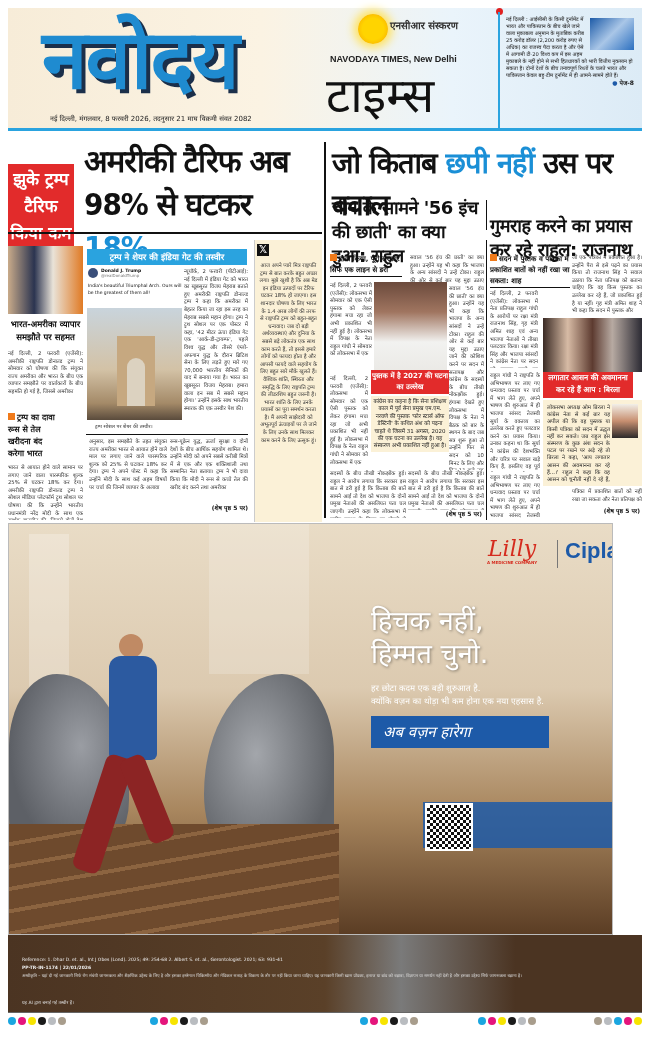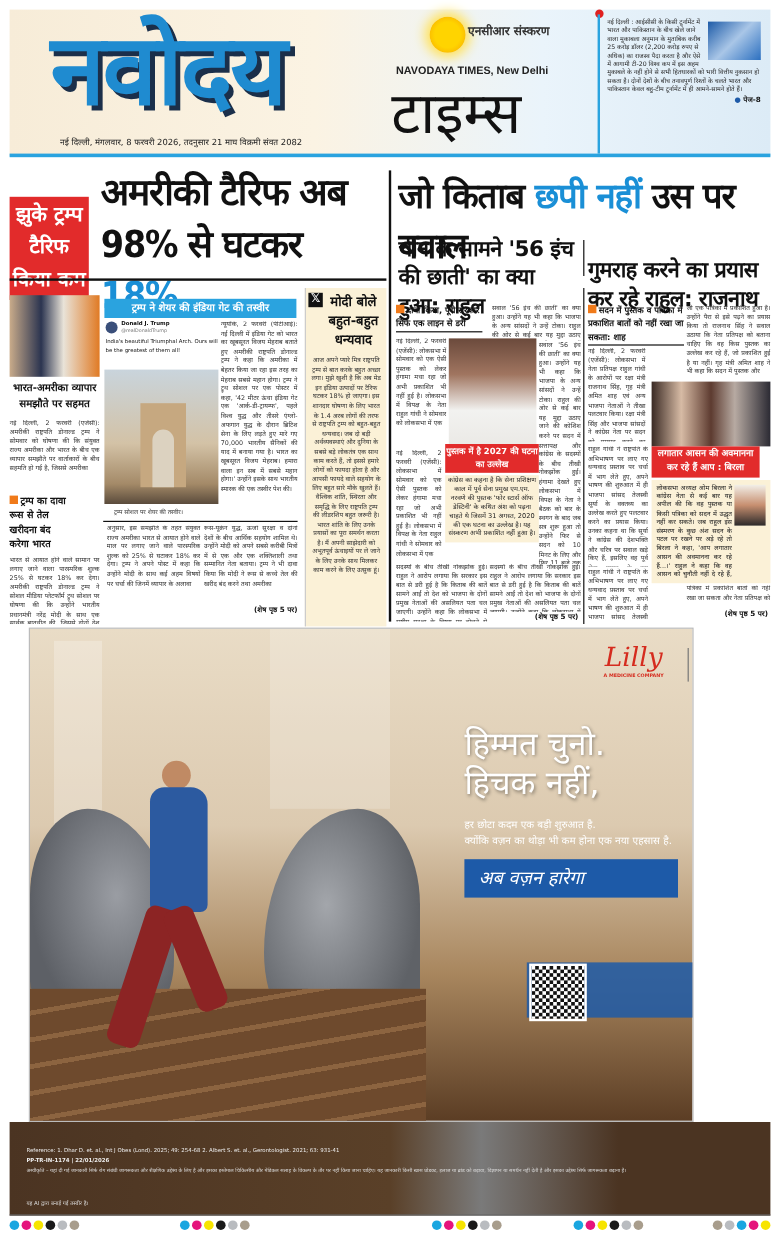--- a/index.html
+++ b/index.html
@@ -26,21 +26,21 @@
   .hl-right { left: 332px; top: 142px; width: 310px; font-size: 29px; line-height: 42px; font-weight: bold; letter-spacing: -1px; }
   .sub-hl { font-size: 18px; line-height: 24px; font-weight: bold; letter-spacing: -0.5px; }
 
   .col-text { font-size: 5.3px; line-height: 7.6px; color: #333; text-align: justify; }
   .kicker { font-size: 9.5px; font-weight: bold; line-height: 15px; color: #111; }
   .sq { display: inline-block; width: 7px; height: 7px; background: #f07a1a; margin-right: 2px; }
   .photo { background: #999; }
   .caption-blue { background: #2aa3df; color: #fff; font-weight: bold; }
   .follow { font-size: 6px; font-weight: bold; text-align: right; }
 
-  .ad { left: 24px; top: 523px; width: 554px; height: 412px; overflow: hidden; background: linear-gradient(180deg,#e9dcc6 0%,#dccab0 40%,#a8865e 70%,#5b3d24 100%); border: 1px solid #bbb; }
+  .ad { left: 8px; top: 523px; width: 605px; height: 412px; overflow: hidden; background: linear-gradient(180deg,#e9dcc6 0%,#dccab0 40%,#a8865e 70%,#5b3d24 100%); border: 1px solid #bbb; }
   .ad-bottom { left: 8px; top: 935px; width: 634px; height: 78px; background: linear-gradient(90deg,#4b3422,#5a4028 50%,#7a7a7a 62%,#4b3422 80%); }
   .cmyk { top: 1017px; height: 10px; display: flex; gap: 2px; }
   .dot { width: 8px; height: 8px; border-radius: 50%; }
 </style>
 </head>
 <body>
 
 <div class="abs masthead"></div>
 <div class="abs logo">नवोदय</div>
 <div class="abs dateline">नई दिल्ली, मंगलवार, 8 फरवरी 2026, तदनुसार 21 माघ विक्रमी संवत 2082</div>
@@ -93,21 +93,20 @@
 <div class="abs col-text" style="left:184px;top:268px;width:64px;height:164px;overflow:hidden;">न्यूयॉर्क, 2 फरवरी (पीटीआई): नई दिल्ली में इंडिया गेट को भारत का खूबसूरत विजय मेहराब बताते हुए अमरीकी राष्ट्रपति डोनाल्ड ट्रम्प ने कहा कि अमरीका में बेहतर किया जा रहा इस तरह का मेहराब सबसे महान होगा। ट्रम्प ने ट्रुथ सोशल पर एक पोस्टर में कहा, '42 मीटर ऊंचा इंडिया गेट एक 'आर्क-डी-ट्रायम्फ', पहले विश्व युद्ध और तीसरे एंग्लो-अफगान युद्ध के दौरान ब्रिटिश सेना के लिए लड़ते हुए मारे गए 70,000 भारतीय सैनिकों की याद में बनाया गया है। भारत का खूबसूरत विजय मेहराब। हमारा वाला इन सब में सबसे महान होगा।' उन्होंने इसके साथ भारतीय स्मारक की एक तस्वीर पेश की।</div>
 <div class="abs" style="left:86px;top:434px;width:162px;height:1px;background:#111;"></div>
 <div class="abs col-text" style="left:89px;top:438px;width:78px;height:72px;overflow:hidden;">अनुसार, इस समझौते के तहत संयुक्त राज्य अमरीका भारत से आयात होने वाले माल पर लगाए जाने वाले पारस्परिक शुल्क को 25% से घटाकर 18% कर देगा। ट्रम्प ने अपने पोस्ट में कहा कि उन्होंने मोदी के साथ कई अहम विषयों पर चर्चा की जिनमें व्यापार के अलावा</div>
 <div class="abs col-text" style="left:170px;top:438px;width:78px;height:62px;overflow:hidden;">रूस-यूक्रेन युद्ध, ऊर्जा सुरक्षा व दोनों देशों के बीच आर्थिक सहयोग शामिल थे। उन्होंने मोदी को अपने सबसे करीबी मित्रों में से एक और एक शक्तिशाली तथा सम्मानित नेता बताया। ट्रम्प ने भी दावा किया कि मोदी ने रूस से कच्चे तेल की खरीद बंद करने तथा अमरीका</div>
 <div class="abs follow" style="left:190px;top:504px;width:58px;">(शेष पृष्ठ 5 पर)</div>
 
 <div class="abs" style="left:254px;top:240px;width:68px;height:282px;background:#fbf1d7;border-left:1px solid #ccc;">
   <div style="display:flex;gap:4px;padding:4px 2px 0;">
     <div style="width:12px;height:12px;background:#111;color:#fff;font-size:10px;line-height:12px;text-align:center;font-weight:bold;">𝕏</div>
   </div>
-  <div style="font-size:11px;line-height:16px;font-weight:bold;text-align:center;margin-top:-12px;padding-left:12px;">मोदी बोले बहुत-बहुत धन्यवाद</div>
   <div class="col-text" style="padding:6px 4px;height:220px;overflow:hidden;text-align:center;">आज अपने प्यारे मित्र राष्ट्रपति ट्रम्प से बात करके बहुत अच्छा लगा। मुझे खुशी है कि अब मेड इन इंडिया उत्पादों पर टैरिफ घटकर 18% हो जाएगा। इस शानदार घोषणा के लिए भारत के 1.4 अरब लोगों की तरफ से राष्ट्रपति ट्रम्प को बहुत-बहुत धन्यवाद। जब दो बड़ी अर्थव्यवस्थाएं और दुनिया के सबसे बड़े लोकतंत्र एक साथ काम करते हैं, तो इससे हमारे लोगों को फायदा होता है और आपसी फायदे वाले सहयोग के लिए बहुत सारे मौके खुलते हैं। वैश्विक शांति, स्थिरता और समृद्धि के लिए राष्ट्रपति ट्रम्प की लीडरशिप बहुत जरूरी है। भारत शांति के लिए उनके प्रयासों का पूरा समर्थन करता है। मैं अपनी साझेदारी को अभूतपूर्व ऊंचाइयों पर ले जाने के लिए उनके साथ मिलकर काम करने के लिए उत्सुक हूं।</div>
 </div>
 
 <div class="abs hl-right">
   <span>जो किताब </span><span class="blue">छपी नहीं</span><span> उस पर बवाल</span>
 </div>
 <div class="abs sub-hl" style="left:332px;top:196px;width:152px;">चीन के सामने '56 इंच की छाती' का क्या हुआ: राहुल</div>
 <div class="abs vline" style="left:486px;top:200px;height:30px;width:1px;"></div>
 <div class="abs sub-hl" style="left:490px;top:196px;width:152px;margin-top:18px;">गुमराह करने का प्रयास कर रहे राहुल: राजनाथ</div>
 
@@ -154,22 +153,22 @@
   <div style="position:absolute;left:125px;top:230px;width:26px;height:90px;background:#8c2424;transform:rotate(-22deg);border-radius:8px;"></div>
 
   <div style="position:absolute;left:478px;top:14px;text-align:center;">
     <div style="font-family:'DejaVu Serif',serif;font-style:italic;font-size:22px;color:#d52b1e;line-height:22px;">Lilly</div>
     <div style="font-size:4px;color:#d52b1e;font-weight:bold;">A MEDICINE COMPANY</div>
   </div>
   <div style="position:absolute;left:548px;top:16px;width:1px;height:28px;background:#777;"></div>
   <div style="position:absolute;left:556px;top:14px;font-family:'Liberation Sans',sans-serif;font-weight:bold;font-size:22px;color:#1d5aa8;">Cipla</div>
 
   <div style="position:absolute;left:362px;top:80px;color:#fff;font-size:27px;line-height:33px;text-shadow:1px 1px 3px rgba(0,0,0,0.4);">
+    <div>हिचक नहीं,</div>
     <div>हिम्मत चुनो.</div>
-    <div>हिचक नहीं,</div>
   </div>
   <div style="position:absolute;left:362px;top:192px;width:178px;height:32px;background:#1d5aa8;color:#fff;font-size:15px;line-height:32px;font-style:italic;padding-left:12px;">अब वज़न हारेगा</div>
   <div style="position:absolute;left:362px;top:158px;color:#fff;font-size:8.5px;line-height:13px;">
     <div>हर छोटा कदम एक बड़ी शुरुआत है.</div>
     <div>क्योंकि वज़न का थोड़ा भी कम होना एक नया एहसास है.</div>
   </div>
 
   <div style="position:absolute;left:414px;top:278px;width:218px;height:46px;background:rgba(29,90,168,0.85);"></div>
   <div style="position:absolute;left:416px;top:279px;width:48px;height:48px;background:repeating-conic-gradient(#111 0 25%,#fff 0 50%) 0 0/6px 6px;border:2px solid #fff;"></div>
 </div>

